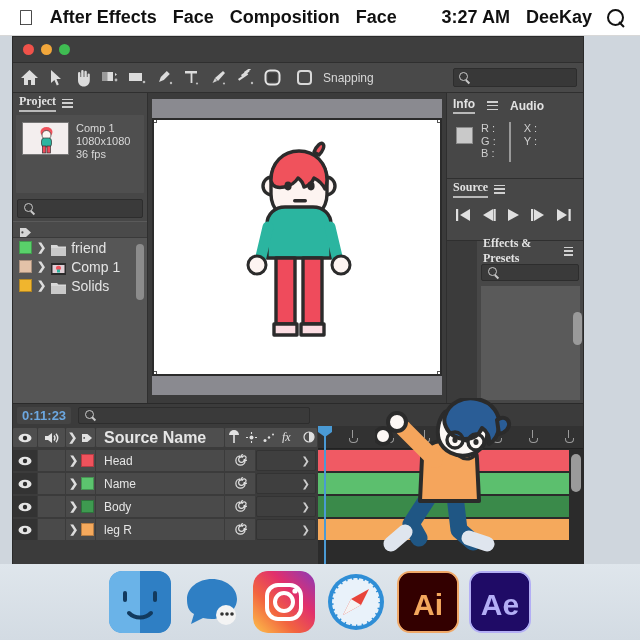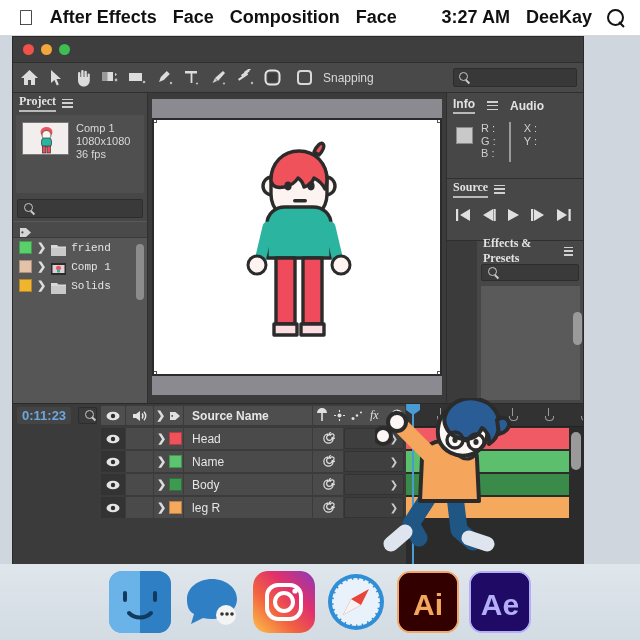--- a/index.html
+++ b/index.html
@@ -92,21 +92,21 @@
   #proj-search { margin: 6px 4px 3px 4px; height: 19px; background: #3a3a3a; border: 1px solid #2d2d2d;
      border-radius: 2px; display: flex; align-items: center; padding-left: 6px; }
   #proj-colhead { height: 17px; background: #4a4a4a; border-top: 1px solid #5a5a5a;
      border-bottom: 1px solid #3a3a3a; display: flex; align-items: center; padding-left: 6px; }
   .tag-icon { width: 13px; height: 11px; }
   #proj-list { flex: 1 1 auto; background: #565656; position: relative; overflow: hidden; }
   .proj-row { height: 19px; display: flex; align-items: center; gap: 5px; padding-left: 6px; }
   .swatch { width: 13px; height: 13px; flex: none; border: 1px solid rgba(0,0,0,.25); }
   .arrow-r { color: #ddd; font-size: 11px; line-height: 1; font-weight: bold; }
   .folder-ic { width: 15px; height: 12px; flex: none; }
-  .proj-name { color: #e4e4e4; font-size: 11px; font-family: Liberation Mono, monospace; }
+  .proj-name { color: #e4e4e4; font-size: 14px; }
   #proj-scroll { position: absolute; right: 3px; top: 6px; width: 8px; height: 56px;
      background: #8c8c8c; border-radius: 4px; }
 
   
   #comp-panel { flex: 1 1 auto; background: #3b3b3b; display: flex; flex-direction: column;
      border-right: 1px solid #2f2f2f; }
   #comp-stage { flex: 1 1 auto; background: #8a8a90; margin: 6px 4px 8px 4px; position: relative;
      display: flex; align-items: center; justify-content: center; }
   #comp-canvas { width: 290px; height: 258px; background: #ffffff; border: 2px solid #2b2b2b;
      position: relative; overflow: hidden; }
@@ -129,38 +129,38 @@
   .tbtn { width: 17px; height: 14px; }
 
   #fx-sec { flex: 1 1 auto; background: #474747; display: flex; flex-direction: column; margin-left: 30px; }
   #fx-search { margin: 3px 4px; height: 17px; background: #3a3a3a; border: 1px solid #2d2d2d;
      border-radius: 2px; display: flex; align-items: center; padding-left: 6px; }
   #fx-list { flex: 1 1 auto; background: #5a5a5a; margin: 2px 3px 3px 4px; position: relative; }
   #fx-scroll { position: absolute; right: -2px; top: 26px; width: 9px; height: 33px;
      background: #9a9a9a; border-radius: 5px; }
 
   
-  #timeline { height: 164px; background: #3b3b3b; display: flex; flex-direction: row;
+  #timeline { height: 164px; background: #3b3b3b; display: flex; flex-direction: column;
      border-top: 1px solid #2a2a2a; justify-content: space-between; }
   #tl-top { height: 22px; background: #3b3b3b; display: flex; align-items: center; padding: 0 4px; gap: 7px; }
   .timecode { color: #6ca7e0; font-size: 13px; font-weight: bold; background: #444; padding: 1px 5px;
      border-radius: 2px; }
   #tl-searchbar { flex: 1 1 auto; height: 17px; background: #3a3a3a; border: 1px solid #2d2d2d;
      border-radius: 2px; display: flex; align-items: center; padding-left: 6px; max-width: 232px; }
 
   #tl-main { flex: 1 1 auto; display: flex; overflow: hidden; }
   #tl-left { width: 305px; flex: none; background: #3b3b3b; }
   .tl-headrow { height: 23px; display: flex; align-items: center; background: #3b3b3b; }
   .th-cell { background: #4e4e4e; height: 19px; display: flex; align-items: center; justify-content: center;
      margin-right: 1px; border-radius: 1px; }
   .th-eye { width: 24px; }
   .th-audio { width: 27px; }
   .th-tog { width: 29px; gap: 4px; }
   .th-name { width: 128px; justify-content: flex-start; padding-left: 8px; color: #e6e6e6;
-     font-size: 12px; font-weight: bold; }
+     font-size: 16px; font-weight: bold; }
   .th-switches { width: 92px; gap: 6px; }
 
   .layer-row { height: 23px; display: flex; align-items: center; }
   .lr-cell { background: #4a4a4a; height: 21px; display: flex; align-items: center;
      margin-right: 1px; justify-content: center; }
   .lr-eye { width: 24px; background: #333; }
   .lr-audio { width: 27px; background: #4a4a4a; }
   .lr-tog { width: 29px; gap: 3px; padding-left: 3px; justify-content: flex-start; background: #4a4a4a; }
   .lr-name { width: 128px; justify-content: flex-start; padding-left: 8px; color: #e5e5e5; font-size: 12px; }
   .lr-sw { width: 30px; }

